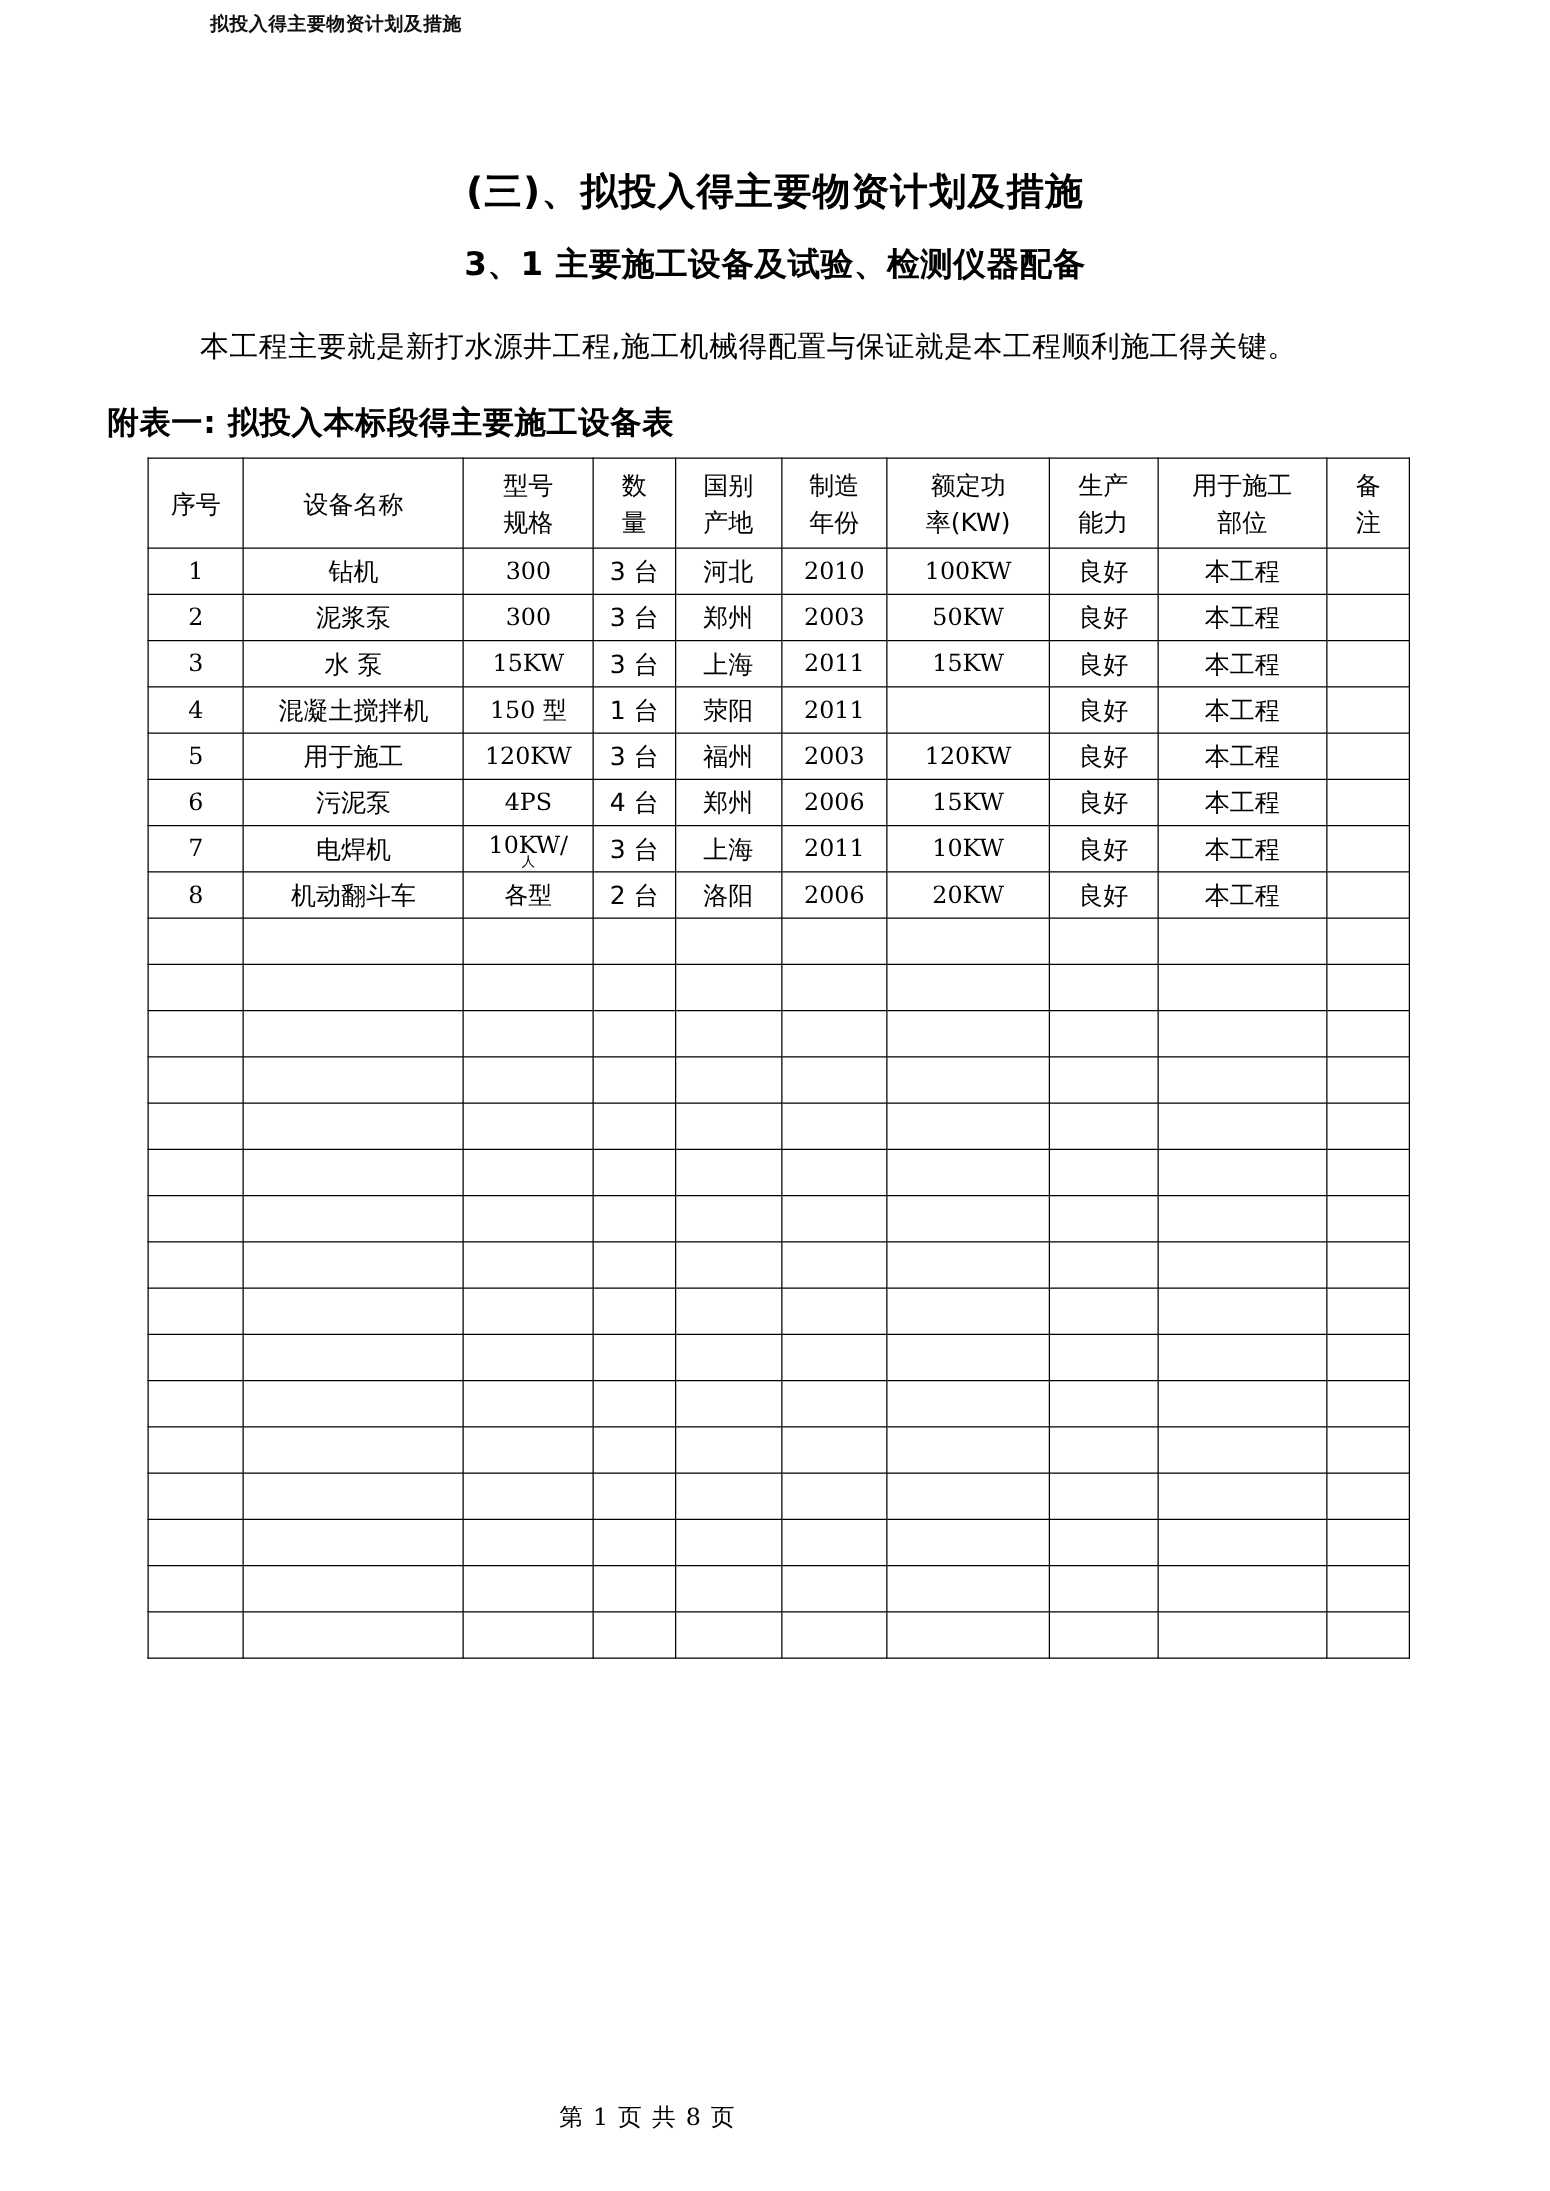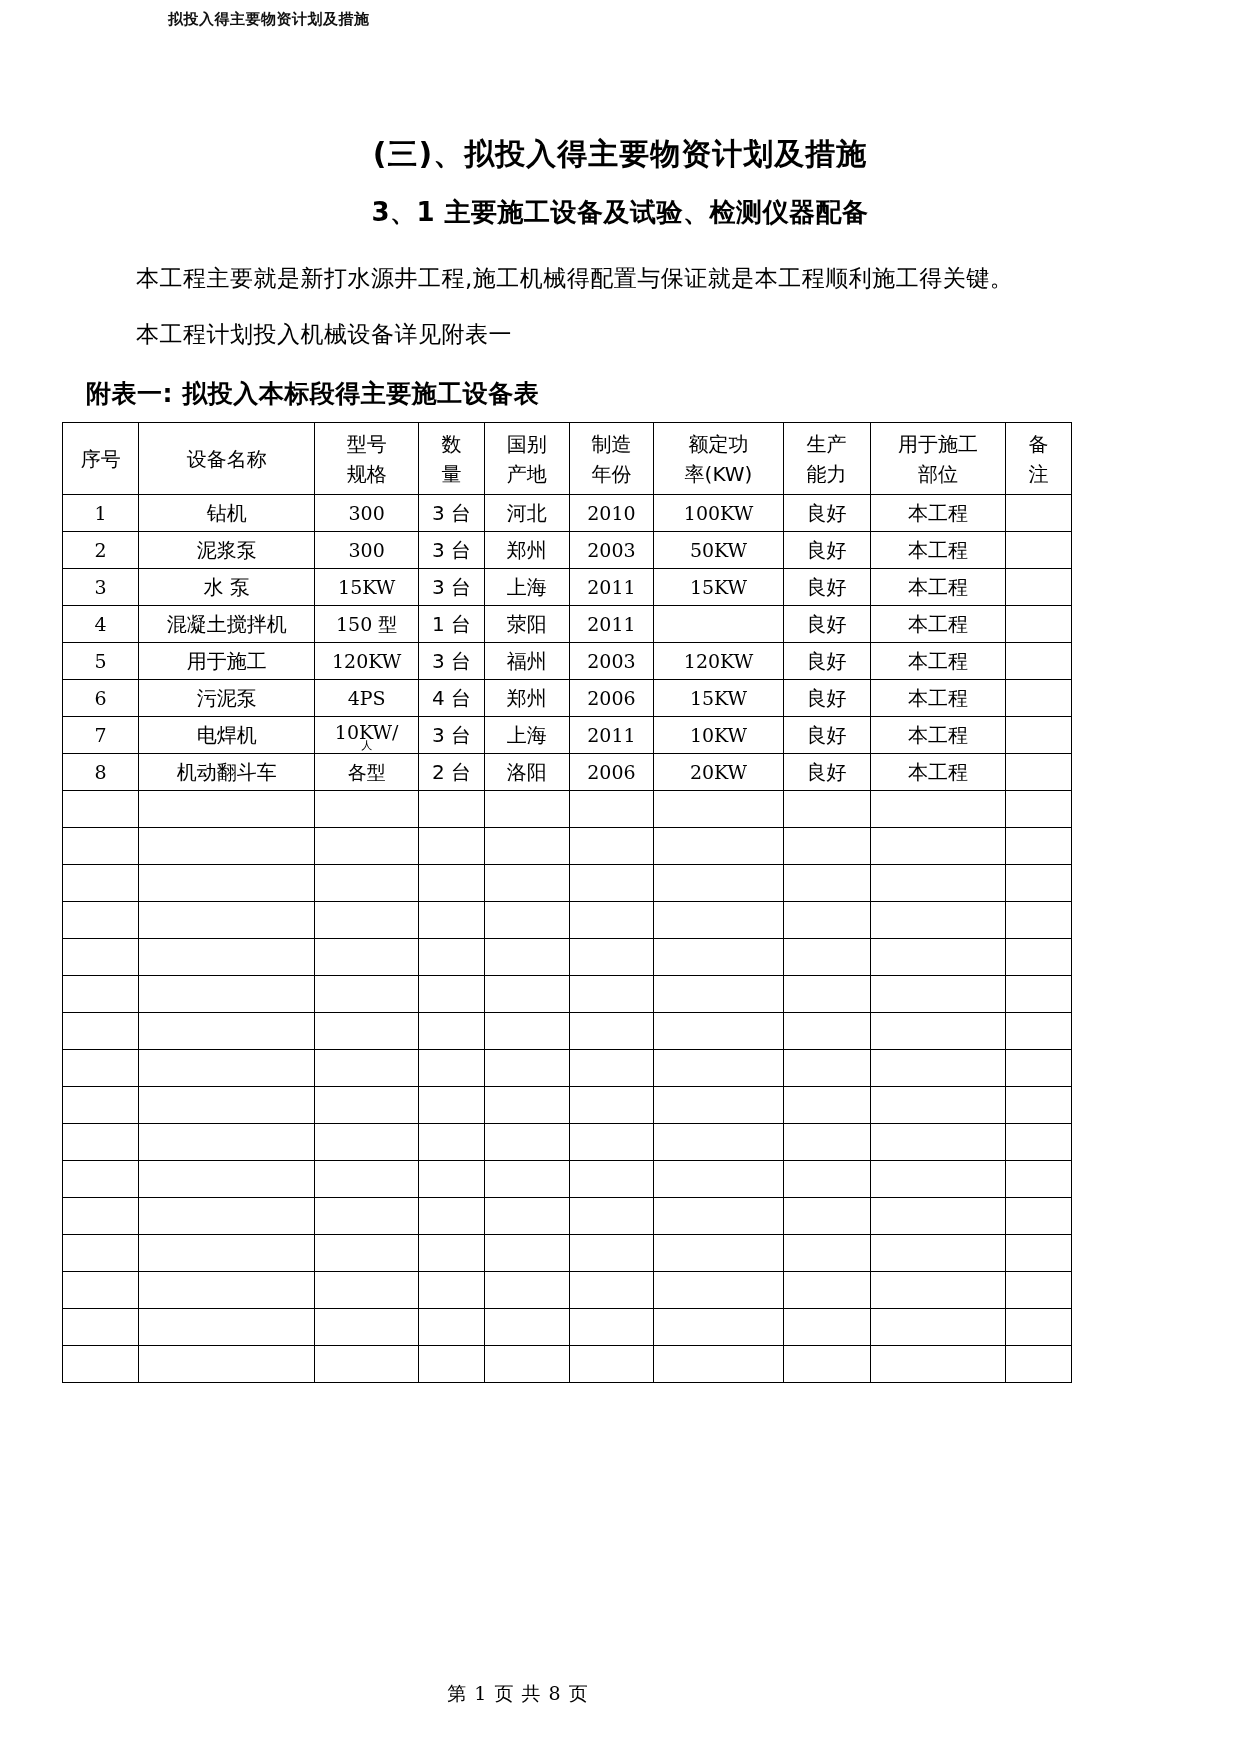--- a/index.html
+++ b/index.html
@@ -59,39 +59,39 @@
     margin: 0 0 16px 0;
     line-height: 44px;
     font-family: "DejaVu Sans", "Liberation Sans", sans-serif;
   }
 
   .para {
     font-size: 23px;
     line-height: 56px;
     letter-spacing: 0.5px;
     margin: 0;
-    padding-left: 80px;
+    padding-left: 104px;
     padding-right: 150px;
     font-family: "DejaVu Sans", "Liberation Sans", sans-serif;
   }
   .para.indent { text-indent: 56px; }
 
   .table-caption {
     font-size: 25px;
     font-weight: 700;
     letter-spacing: 0.5px;
     margin: 10px 0 6px 0;
     padding-left: 86px;
     line-height: 44px;
     font-family: "DejaVu Sans", "Liberation Sans", sans-serif;
   }
 
   
   .tbl-wrap {
-    padding-left: 62px;
+    padding-left: 118px;
     padding-right: 112px;
   }
   table.equip {
     border-collapse: collapse;
     width: 1010px;
     table-layout: fixed;
     font-family: "DejaVu Serif", "Liberation Serif", serif;
   }
   table.equip td, table.equip th {
     border: 1px solid #000;
@@ -171,21 +171,20 @@
   <div class="doc-header">拟投入得主要物资计划及措施</div>
 
   <div class="content">
 
     <h1 class="title-main">(三)、拟投入得主要物资计划及措施</h1>
 
     <h2 class="title-sub">3、1 主要施工设备及试验、检测仪器配备</h2>
 
     <p class="para indent">本工程主要就是新打水源井工程,施工机械得配置与保证就是本工程顺利施工得关键。</p>
 
-    <p class="para indent">本工程计划投入机械设备详见附表一</p>
 
 
     <div class="table-caption">附表一: 拟投入本标段得主要施工设备表</div>
 
     <div class="tbl-wrap">
       <table class="equip">
         <colgroup>
           <col class="c-seq">
             <col class="c-name">
             <col class="c-model">

